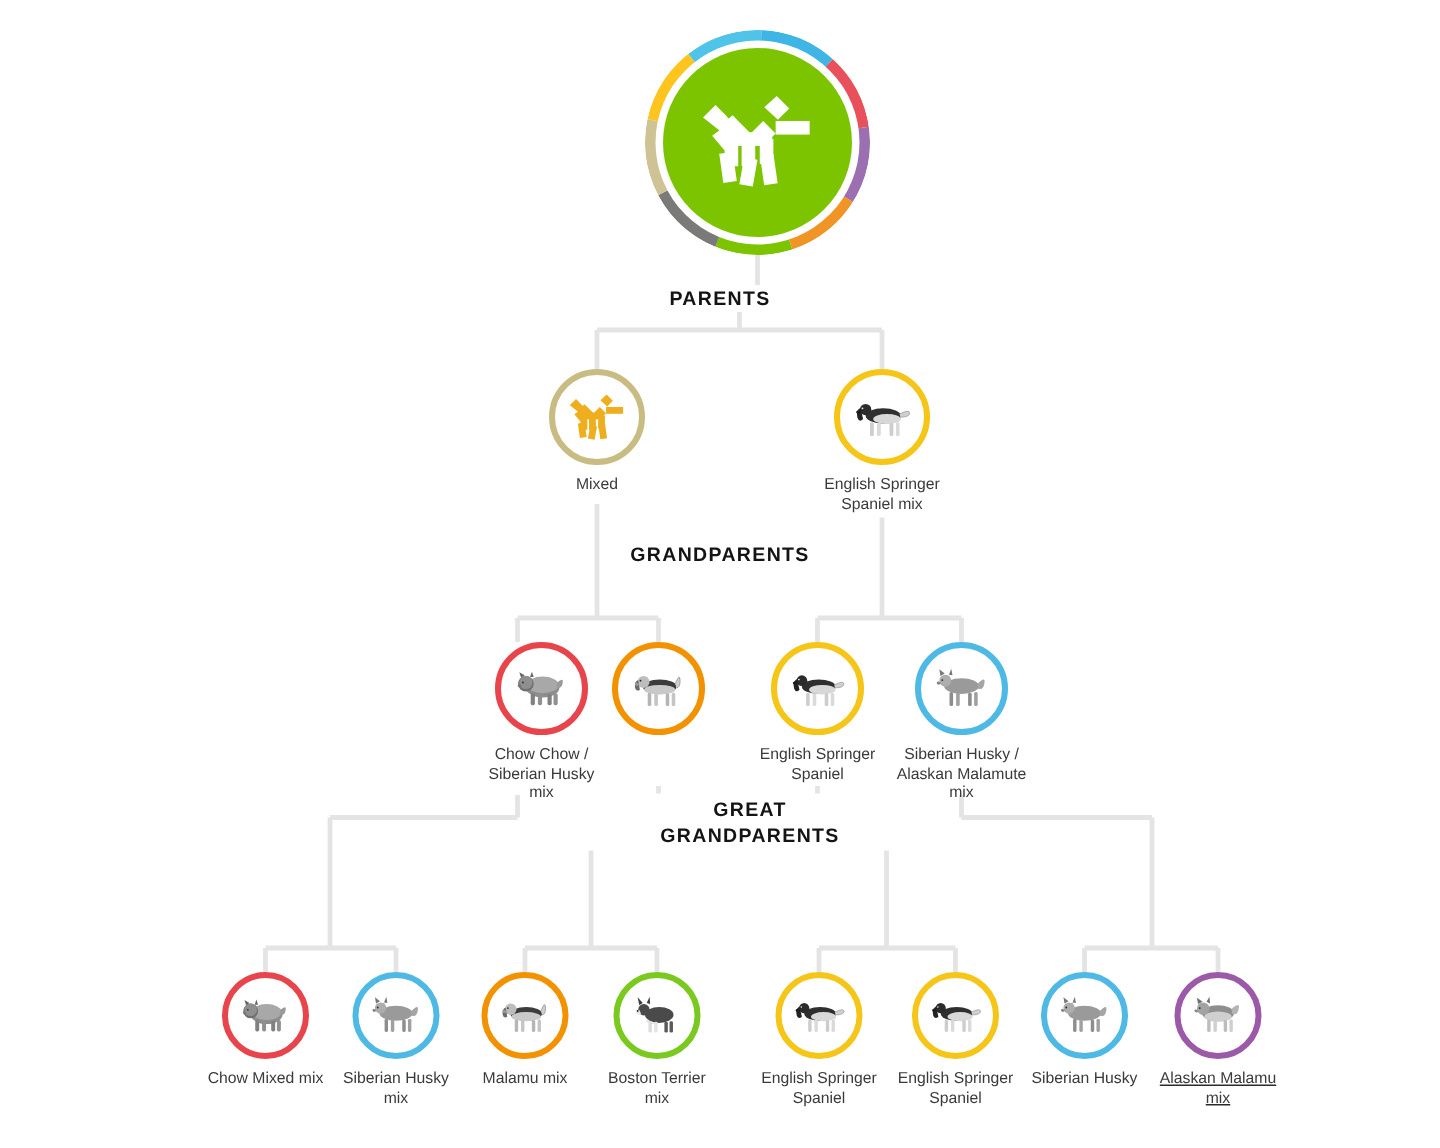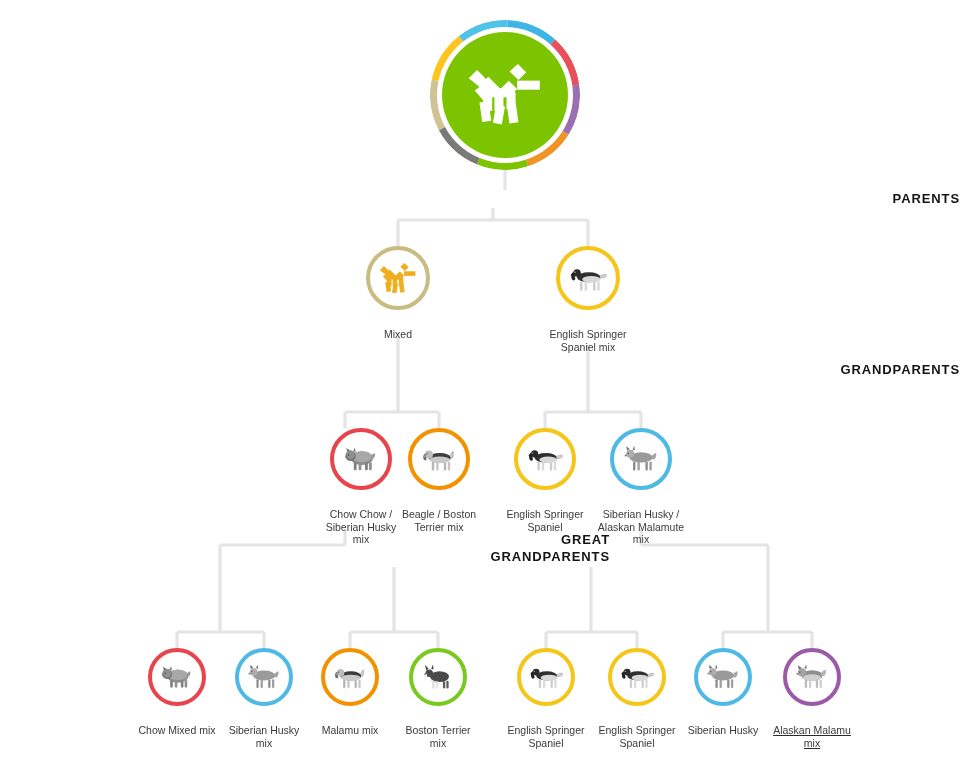--- a/index.html
+++ b/index.html
@@ -65,21 +65,21 @@
   }
   .hero-disc svg { width: 76px; height: 62px; display: block; }
 
   
   .band-label {
     position: absolute;
     font-weight: bold;
     font-size: 13px;
     letter-spacing: 0.9px;
     color: #141414;
-    text-align: right;
+    text-align: center;
     line-height: 17px;
     background: #ffffff;
     padding: 2px 10px;
     white-space: pre-line;
   }
   #band-parents { left: 0; top: 190px; width: 960px; background: none; padding: 0;}
   #band-grandparents { left: 0; top: 361px; width: 960px; background: none; padding: 0;}
   #band-great { left: 380px; top: 529px; width: 220px; }
 
   
@@ -100,21 +100,21 @@
     position: absolute;
     inset: 0;
     display: flex;
     align-items: center;
     justify-content: center;
     overflow: hidden;
     border-radius: 50%;
   }
   .node .photo svg { display: block; }
   .node .caption {
-    margin-top: 18px;
+    margin-top: 7px;
     font-size: 10.5px;
     line-height: 12.5px;
     color: #3a3a3a;
     white-space: pre-line;
     text-align: center;
   }
 
   
   .gen-parent .ring-wrap { width: 64px; height: 64px; border: 4px solid #ccc; }
   .gen-grand  .ring-wrap { width: 62px; height: 62px; border: 4px solid #ccc; }
@@ -319,22 +319,20 @@
         <path d="M13 26 q-4 2 -1 5 q3 2 6 -2" fill="#9a9a9a"></path>
         <rect x="32" y="43" width="6" height="22" rx="2.5" fill="#b5b5b5"></rect>
         <rect x="43" y="44" width="6" height="21" rx="2.5" fill="#c5c5c5"></rect>
         <rect x="62" y="44" width="6" height="21" rx="2.5" fill="#b5b5b5"></rect>
         <rect x="72" y="43" width="6" height="22" rx="2.5" fill="#c5c5c5"></rect>
         <path d="M78 28 q8 -20 8 -4 q0 10 -6 11" fill="#cfcfcf" stroke="#777" stroke-width="1"></path>
       </g>
             </svg>
           </div>
         </div>
-        <div class="caption">Beagle / Boston
-Terrier mix</div>
       </div>
       <div class="node gen-grand" style="left: 545px; top: 428px;">
         <div class="ring-wrap" style="border-color: rgb(245, 197, 24);">
           <div class="photo">
             <svg viewBox="0 0 100 72" width="40" height="30">
       <g>
         <ellipse cx="52" cy="33" rx="28" ry="12" fill="#2f2f2f"></ellipse>
         <ellipse cx="58" cy="38" rx="22" ry="8" fill="#d8d8d8"></ellipse>
         <circle cx="24" cy="23" r="9" fill="#2b2b2b"></circle>
         <path d="M16 20 q-8 4 -5 16 q3 8 9 2 z" fill="#232323"></path>

